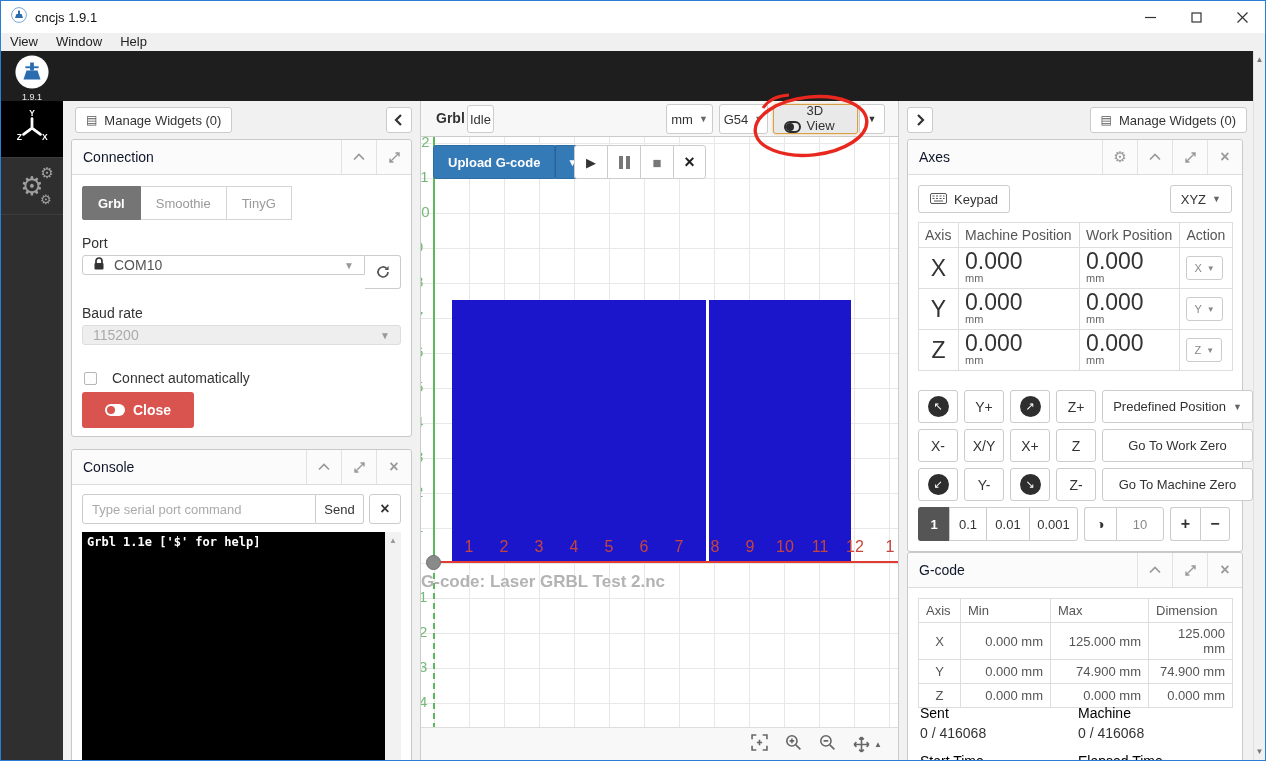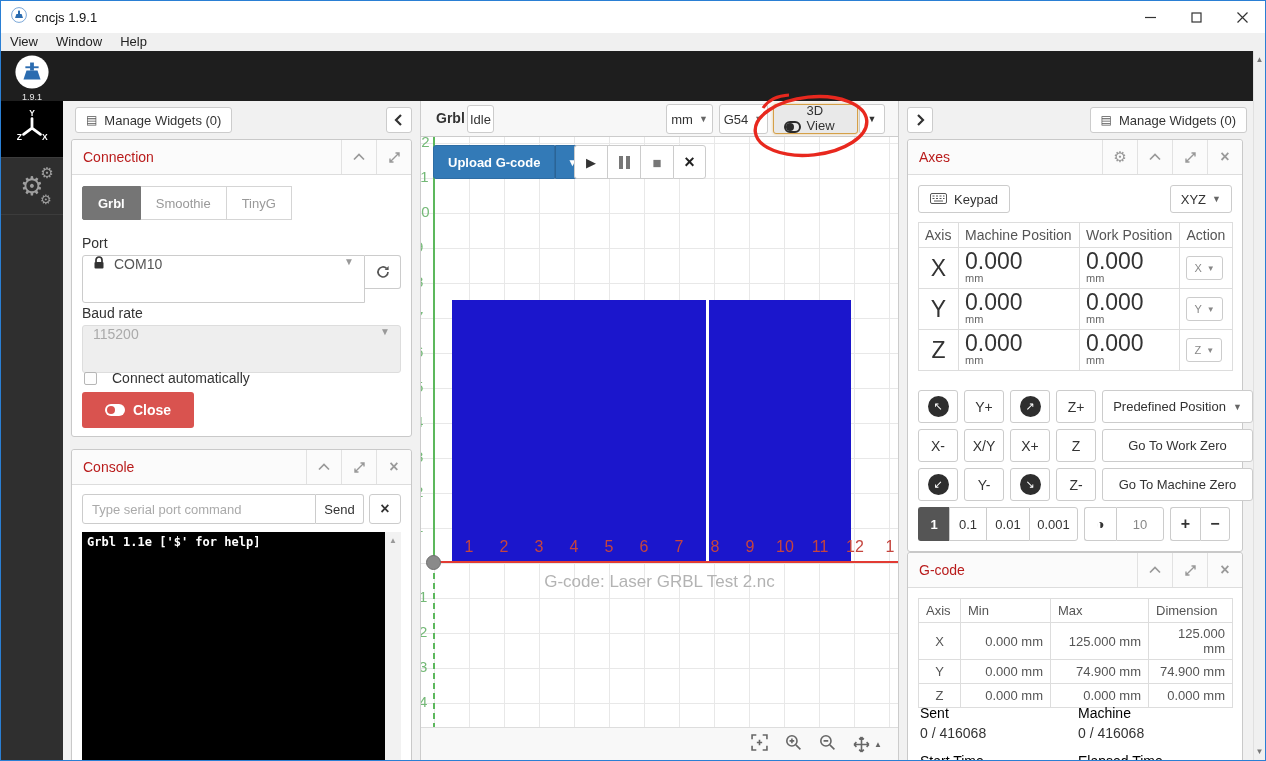--- a/index.html
+++ b/index.html
@@ -40,31 +40,31 @@
   #centerpanel { position:absolute; left:420px; top:100px; width:477px; bottom:0; background:#fff; }
   #rightpanel { position:absolute; left:897px; top:100px; width:357px; bottom:0; background:#f1f1f1; border-left:1px solid #ccc; }
   #pagescroll { position:absolute; right:0; top:50px; width:12px; bottom:0; background:#f0f0f0; border-left:1px solid #e0e0e0; }
   #pagescroll .arr { position:absolute; left:0; width:11px; text-align:center; color:#777; font-size:8px; }
   .panel-head { position:absolute; left:8px; right:8px; top:6px; height:26px; }
   .mw-btn { height:26px; padding:0 10px; gap:7px; font-size:13px; }
   .sq-btn { width:26px; height:26px; }
   
   .widget { position:absolute; background:#fff; border:1px solid #c9c9c9; border-radius:3px; }
   .whead { height:35px; border-bottom:1px solid #ddd; background:#fbfbfb; display:flex; align-items:center; border-radius:3px 3px 0 0; }
-  .whead .wtitle { font-size:14px; color:#b91c1c; padding-left:11px; }
+  .whead .wtitle { font-size:14px; color:#0f172a; padding-left:11px; }
   .whead .wicons { margin-left:auto; display:flex; height:100%; }
   .wicon { width:35px; height:100%; border-left:1px solid #e2e2e2; display:flex; align-items:center; justify-content:center; color:#999; }
   .xchar { font-size:16px; font-weight:bold; color:#9a9a9a; line-height:14px; }
   
   .tabs { display:flex; }
   .tab { height:34px; padding:0 15px; display:flex; align-items:center; font-size:13px; color:#999; background:#fff; border:1px solid #d5d5d5; border-left:none; }
   .tab:first-child { border-left:1px solid #d5d5d5; border-radius:2px 0 0 2px; }
   .tab.active { background:#757575; color:#fff; border-color:#757575; font-weight:bold; }
   .flabel { font-size:14px; color:#333; }
-  .select { height:48px; background:#fff; border:1px solid #ccc; border-radius:3px 0 0 3px; display:flex; padding:0 10px; gap:9px; font-size:14px; color:#555; }
+  .select { height:20px; background:#fff; border:1px solid #ccc; border-radius:3px 0 0 3px; display:flex; align-items:center; padding:0 10px; gap:9px; font-size:14px; color:#555; }
   .select .caret { margin-left:auto; color:#999; font-size:10px; }
   .select.disabled { background:#eee; border-color:#ddd; color:#aaa; border-radius:3px; }
   .checkbox { width:13px; height:13px; border:1px solid #b6b6b6; border-radius:2px; background:#fdfdfd; display:inline-block; }
   .close-btn { position:absolute; left:10px; top:252px; width:112px; height:36px; background:#d9534f; border:none; border-radius:3px; color:#fff; font-size:14px; font-weight:bold; display:flex; align-items:center; justify-content:center; gap:8px; }
   .toggle-pill { width:20px; height:12px; border-radius:7px; background:#fff; position:relative; }
   .toggle-pill .dot { position:absolute; left:2px; top:2px; width:8px; height:8px; border-radius:50%; background:#d9534f; }
   
   .con-input-row { position:absolute; left:10px; top:44px; right:10px; height:30px; display:flex; }
   .con-input { flex:1; height:30px; border:1px solid #ccc; border-radius:3px 0 0 3px; padding:0 9px; font-size:13px; color:#333; font-family:"Liberation Sans",sans-serif; }
   .con-input::placeholder { color:#aaa; }
@@ -92,21 +92,21 @@
   #visualizer { position:absolute; left:0; top:36px; width:477px; height:592px; overflow:hidden;
      background-image:linear-gradient(#e8e8e8 1px, transparent 1px), linear-gradient(90deg,#e8e8e8 1px, transparent 1px);
      background-size:35px 35px; background-position:13px 6px; }
   .gblue { position:absolute; background:#1b16cc; top:163px; height:263px; }
   .yaxis { position:absolute; left:12px; top:0; width:2px; height:426px; background:#5cb85c; }
   .yaxis-dash { position:absolute; left:12px; top:426px; height:166px; width:0; border-left:2px dashed #5cb85c; }
   .xaxis { position:absolute; left:13px; right:0; top:424px; height:2px; background:#e23b33; z-index:3; }
   .origin { position:absolute; left:5px; top:418px; width:15px; height:15px; border-radius:50%; background:#8a8a8a; border:1px solid #6e6e6e; z-index:4; }
   .xlab { position:absolute; top:401px; width:22px; text-align:center; font-size:16px; color:#c5453e; z-index:3; }
   .ylab { position:absolute; font-size:15px; color:#74b977; z-index:2; }
-  .vcaption { position:absolute; left:0; width:100%; top:435px; text-align:center; font-size:17px; color:#b3b3b3; }
+  .vcaption { position:absolute; left:0; width:100%; top:435px; text-align:left; font-size:17px; color:#b3b3b3;font-weight:bold; }
   .c-foot { position:absolute; left:0; right:0; bottom:0; height:33px; background:#f8f8f8; border-top:1px solid #ddd; display:flex; align-items:center; justify-content:flex-end; gap:17px; padding-right:16px; }
   
   .kp-btn { position:absolute; left:10px; top:45px; height:28px; padding:0 11px; gap:7px; font-size:13px; }
   .xyz-btn { position:absolute; right:10px; top:45px; height:28px; padding:0 10px; gap:6px; font-size:13px; }
   table.axes { position:absolute; left:10px; top:82px; width:315px; border-collapse:collapse; font-size:14px; color:#555; }
   table.axes th, table.axes td { border:1px solid #ddd; padding:2px 6px; text-align:left; }
   table.axes th { font-weight:normal; height:25px; }
   table.axes td.axL { font-size:23px; color:#333; width:40px; text-align:center; }
   .pos { text-align:right; }
   .pos .num { font-size:23px; color:#333; line-height:23px; display:block; }

